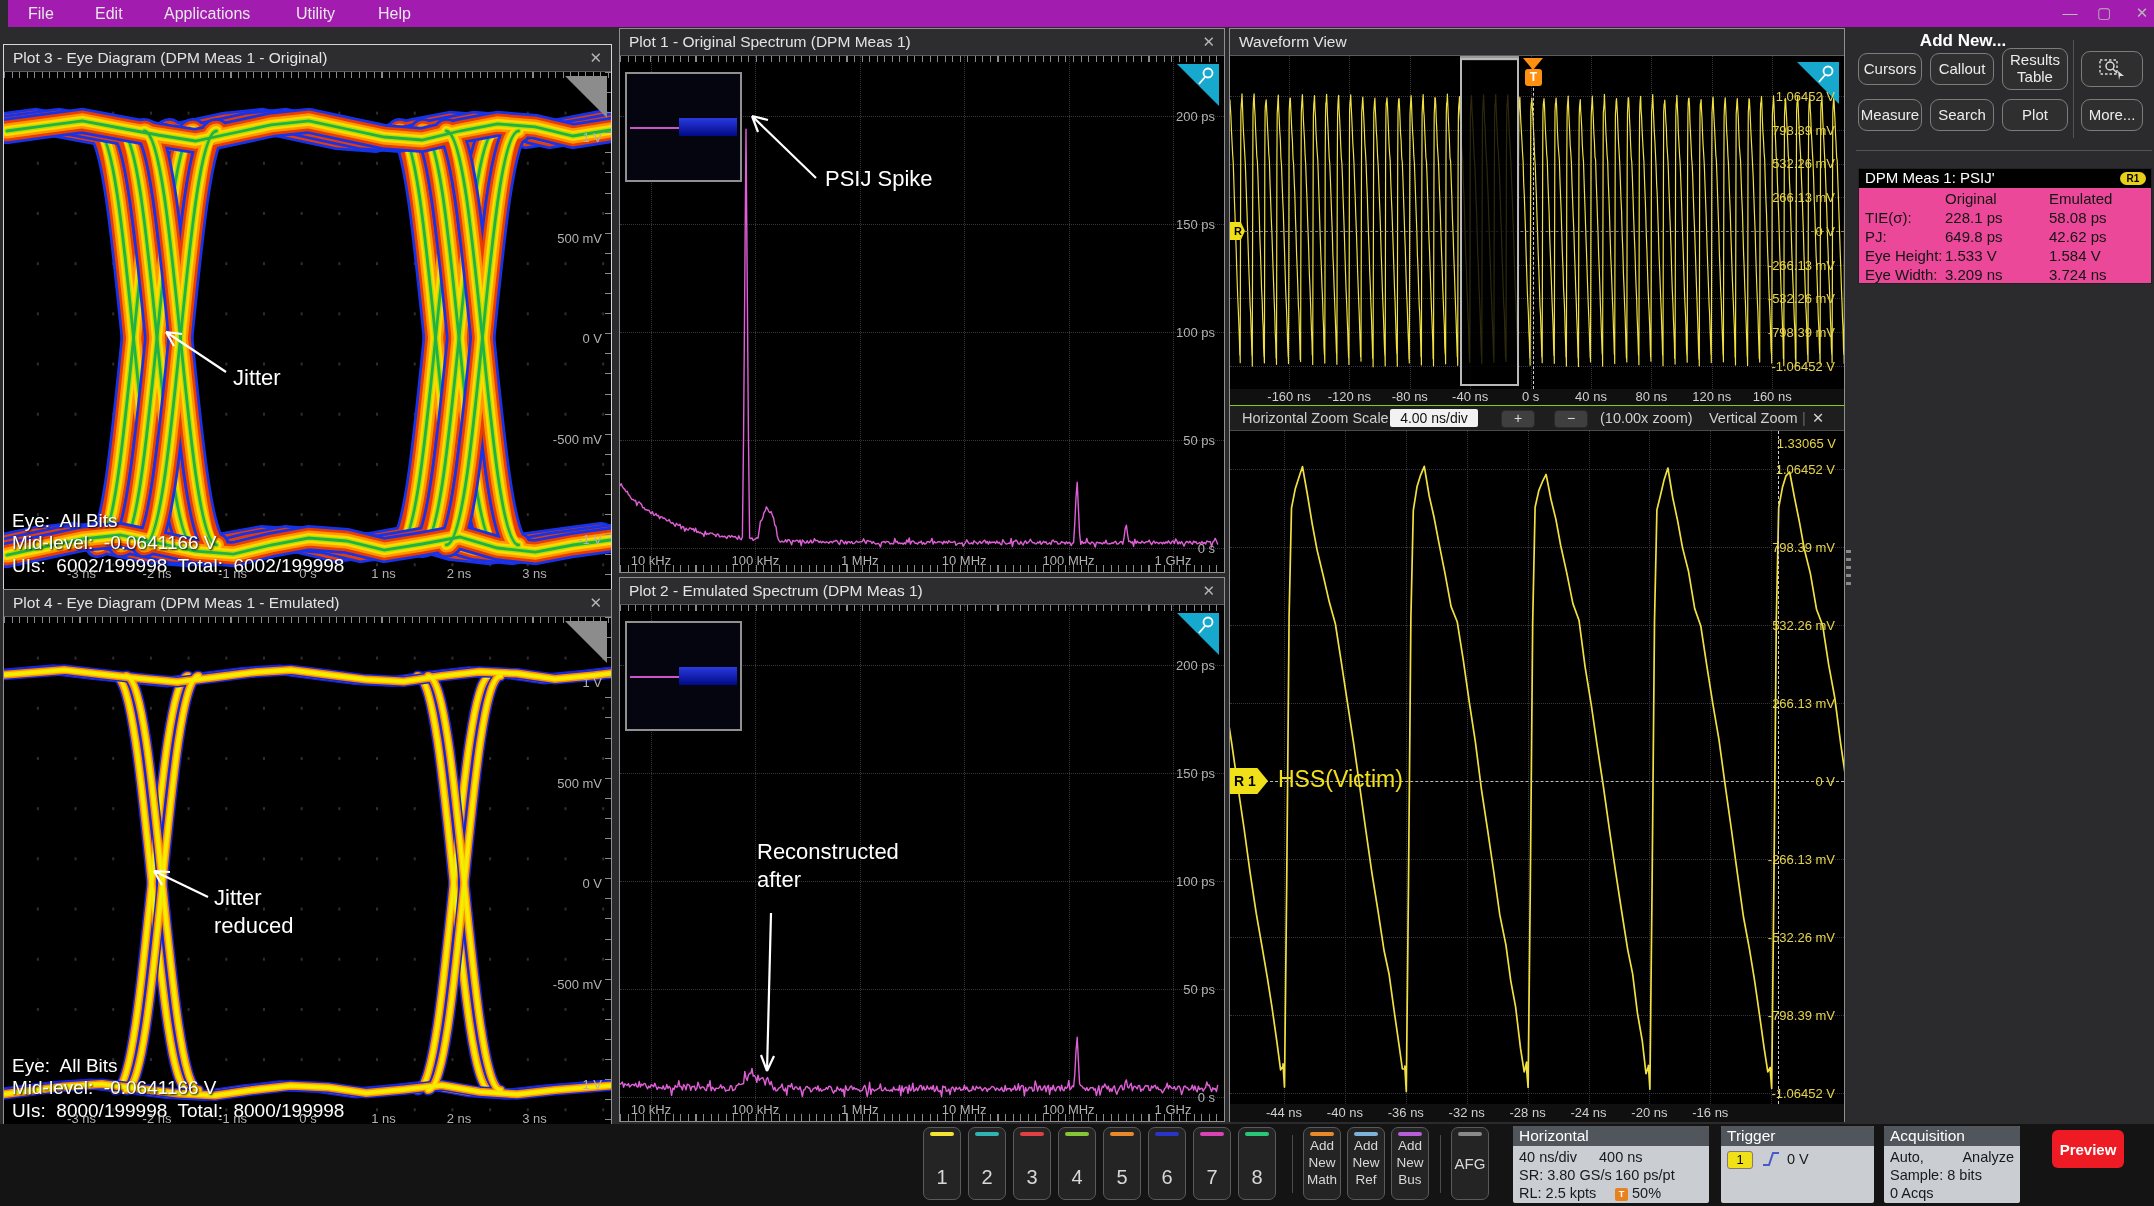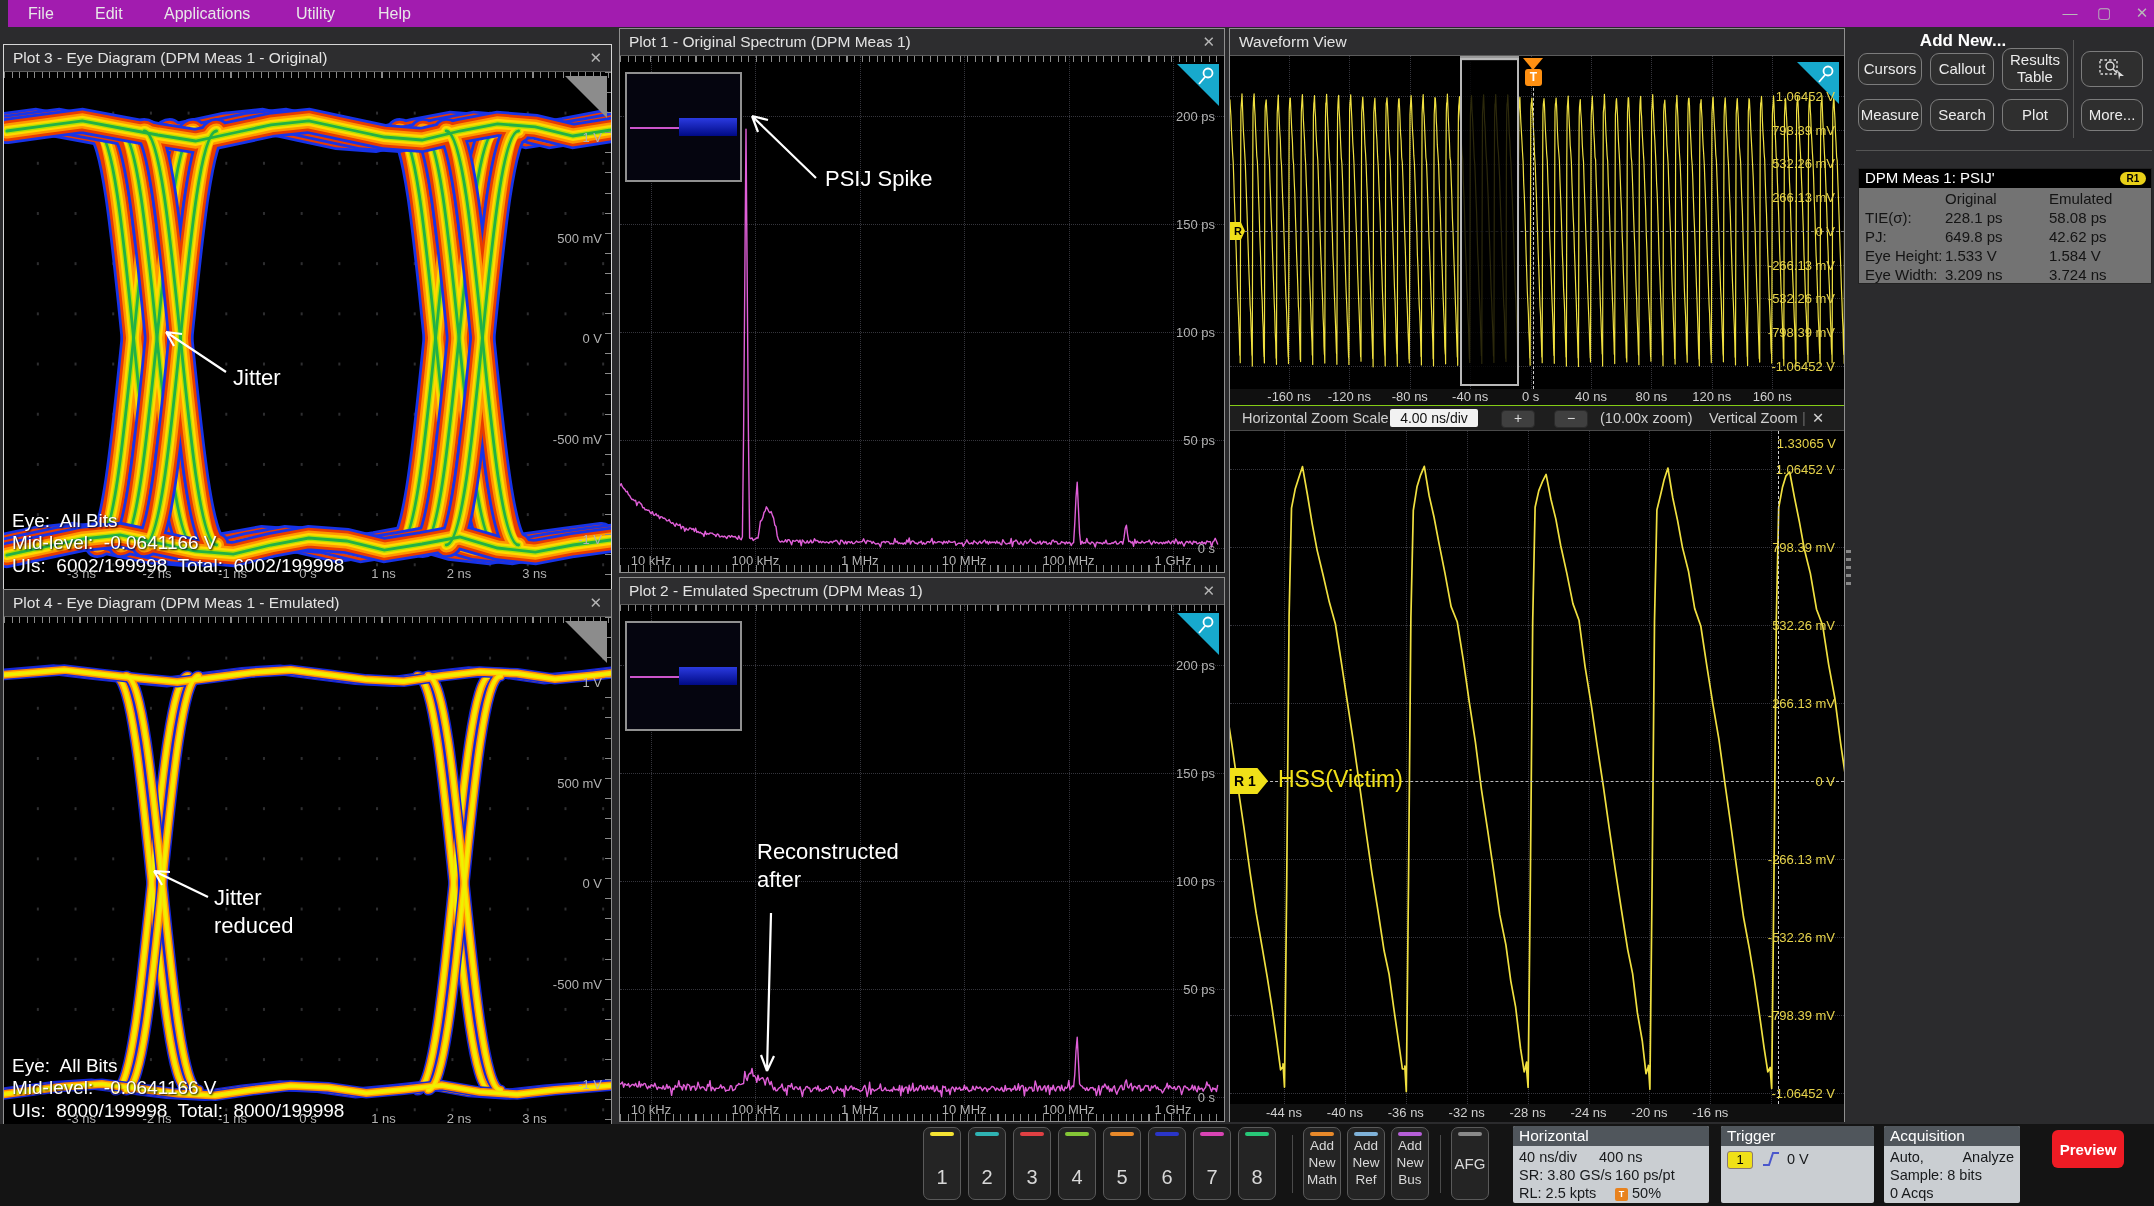--- a/index.html
+++ b/index.html
@@ -36,21 +36,21 @@
   .thumb .mline{position:absolute;left:3px;top:53px;width:55px;height:2px;background:#cc55cc;}
   .thumb .bbar{position:absolute;left:52px;top:44px;width:58px;height:18px;background:linear-gradient(#2a3ae0,#000a85);}
   
   #ovlabels,#zlabels{position:absolute;left:0;right:0;background:#101010;}
   #zoombar{position:absolute;left:0;right:0;background:#1e1e1e;border-top:1px solid #84cc16;border-bottom:1px solid #4a4a4a;box-sizing:border-box;color:#cfcfcf;font-size:14.5px;}
   .zb{position:absolute;top:3px;height:18px;line-height:18px;}
   .zbtn{position:absolute;top:4px;width:32px;height:16px;background:#3f3f3f;border:1px solid #2a2a2a;border-radius:4px;color:#ddd;text-align:center;line-height:14px;font-size:14px;}
   
   .anbtn{position:absolute;background:#2f2f2f;border:1px solid #7c7c7c;border-radius:9px;color:#ececec;font-size:15px;
     display:flex;align-items:center;justify-content:center;text-align:center;line-height:1.12;box-sizing:border-box;}
-  #rtable{position:absolute;left:1858px;top:168px;width:294px;height:116px;background:#737373;border:1px solid #222;box-sizing:border-box;}
+  #rtable{position:absolute;left:1858px;top:168px;width:294px;height:116px;background:#ec4899;border:1px solid #222;box-sizing:border-box;}
   #rtitle{position:absolute;left:0;right:0;top:0;height:19px;background:#000;color:#fff;font-size:15px;line-height:18px;padding-left:6px;box-sizing:border-box;}
   .rtrow{position:absolute;left:0;right:0;height:19px;color:#141414;font-size:15px;line-height:19px;}
   .rtl{position:absolute;left:6px;} .rtc1{position:absolute;left:86px;} .rtc2{position:absolute;left:190px;}
   
   #bottombar{position:absolute;left:0;top:1124px;width:2154px;height:82px;background:#141414;}
   .chbtn{position:absolute;top:3px;width:38px;height:73px;background:#242424;border:1px solid #5a5a5a;border-radius:7px;
     box-sizing:border-box;color:#d8d8d8;display:flex;align-items:flex-end;justify-content:center;padding-bottom:10px;font-size:20px;}
   .chbar{position:absolute;top:4px;left:6px;right:6px;height:3.5px;border-radius:2px;}
   .addbtn{font-size:13.5px;padding:0 1px;align-items:center;text-align:center;line-height:1.25;display:flex;justify-content:center;}
   .bsep{position:absolute;top:11px;height:58px;width:0;border-left:1px solid #4a4a4a;}

